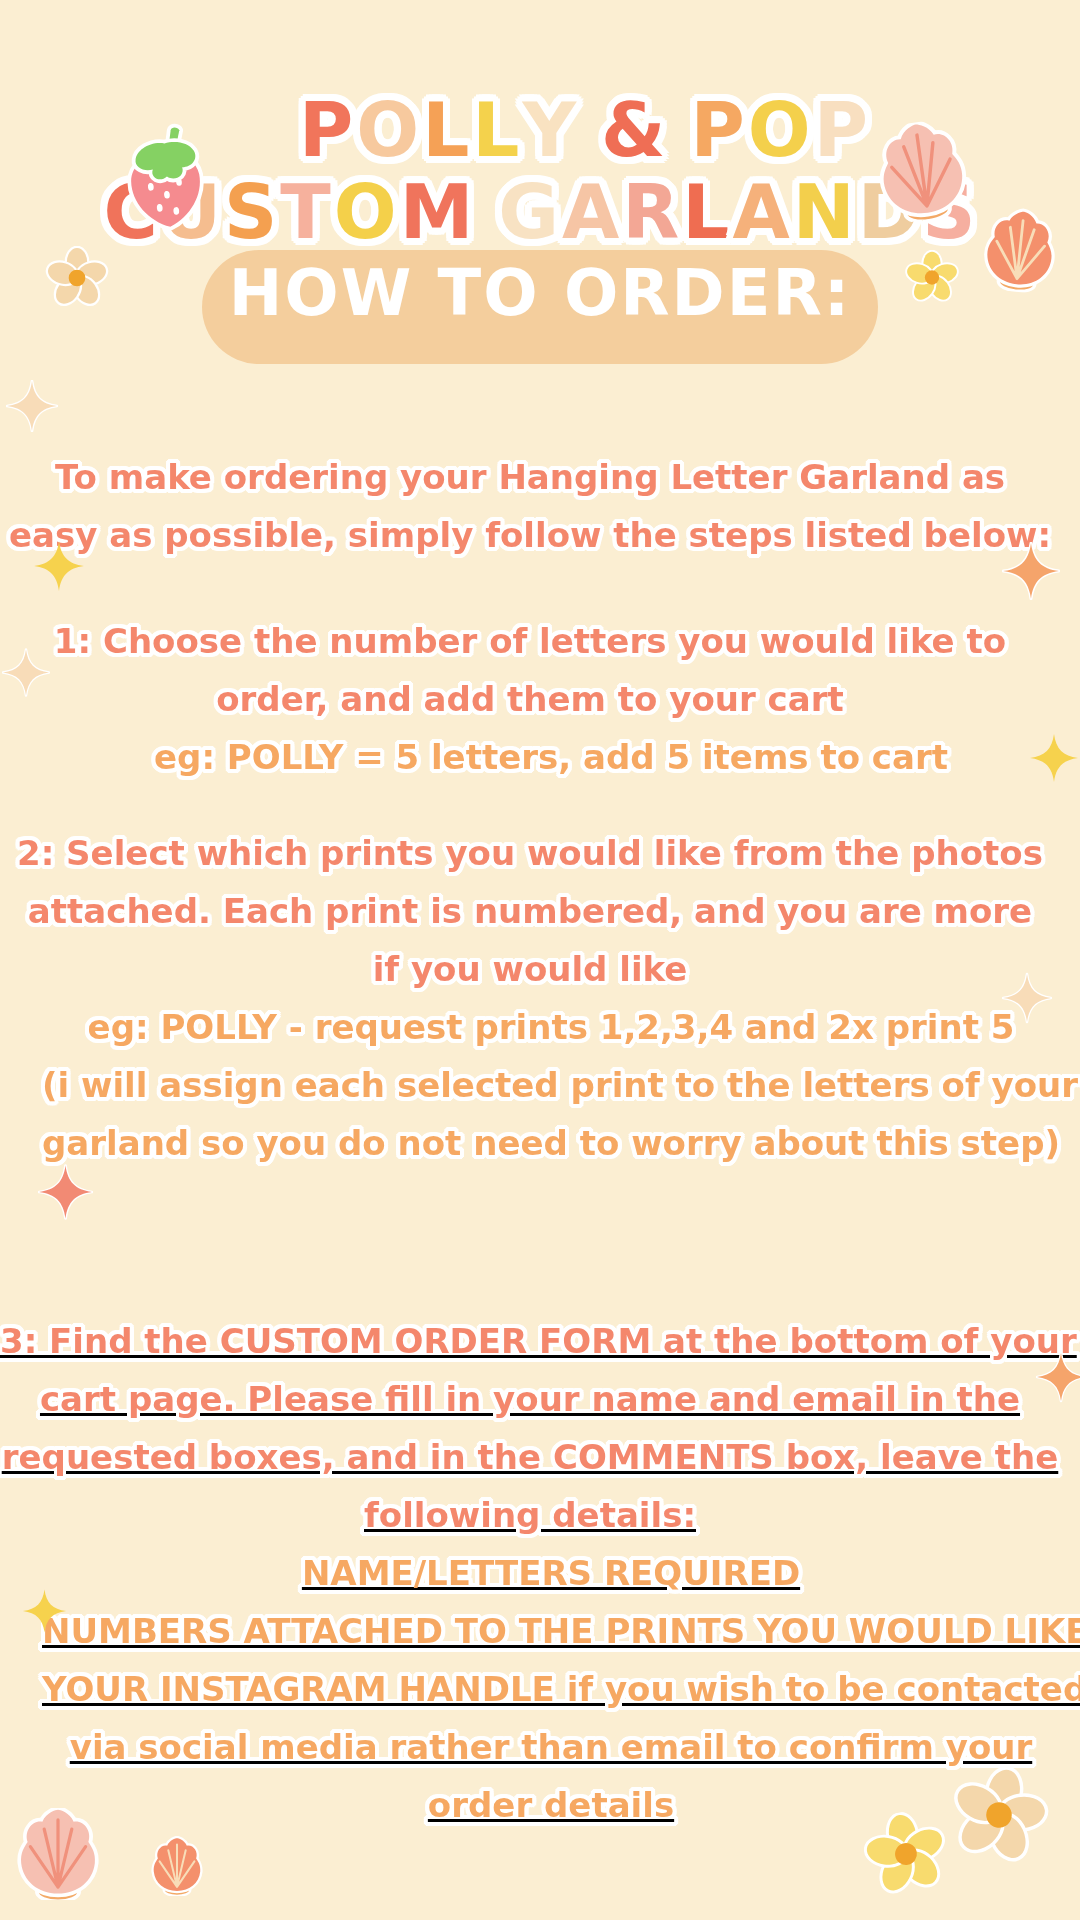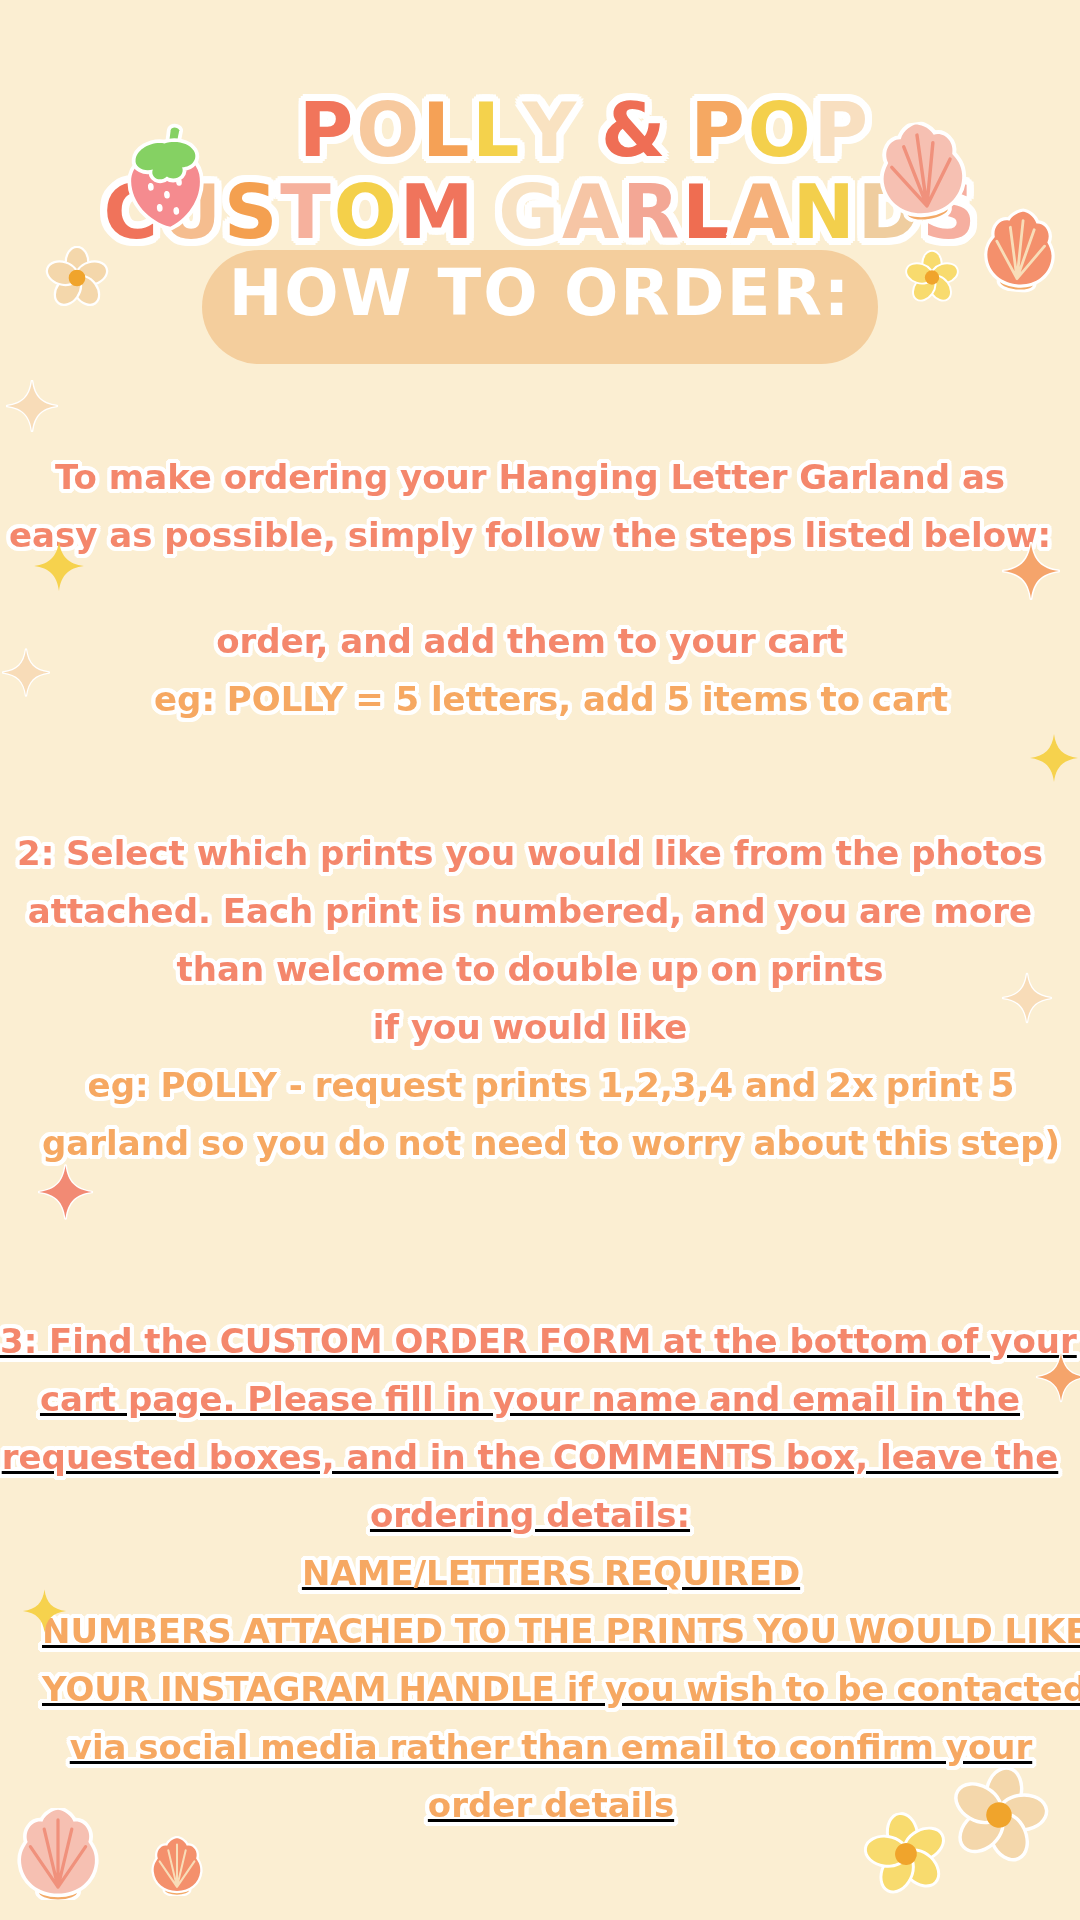--- a/index.html
+++ b/index.html
@@ -117,36 +117,37 @@
 
   <div class="banner">
     <span class="banner-label">HOW TO ORDER:</span>
   </div>
 
   <section class="text-block block-intro">
       <div class="line tone-salmon">To make ordering your Hanging Letter Garland as</div>
       <div class="line tone-salmon">easy as possible, simply follow the steps listed below:</div>
     </section>
   <section class="text-block block-step-1">
+      <div class="line tone-salmon">1: Choose the number of letters you would like to</div>
       <div class="line tone-salmon">order, and add them to your cart</div>
       <div class="line tone-orange">eg: POLLY = 5 letters, add 5 items to cart</div>
     </section>
   <section class="text-block block-step-2">
       <div class="line tone-salmon">2: Select which prints you would like from the photos</div>
       <div class="line tone-salmon">attached. Each print is numbered, and you are more</div>
-      <div class="line tone-salmon">than welcome to double up on prints</div>
       <div class="line tone-salmon">if you would like</div>
       <div class="line tone-orange">eg: POLLY - request prints 1,2,3,4 and 2x print 5</div>
+      <div class="line tone-orange">(i will assign each selected print to the letters of your</div>
       <div class="line tone-orange">garland so you do not need to worry about this step)</div>
     </section>
   <section class="text-block block-step-3">
       <div class="line tone-salmon">3: Find the CUSTOM ORDER FORM at the bottom of your</div>
       <div class="line tone-salmon">cart page. Please fill in your name and email in the</div>
       <div class="line tone-salmon">requested boxes, and in the COMMENTS box, leave the</div>
-      <div class="line tone-salmon">ordering details:</div>
+      <div class="line tone-salmon">following details:</div>
       <div class="line tone-orange">NAME/LETTERS REQUIRED</div>
       <div class="line tone-orange">NUMBERS ATTACHED TO THE PRINTS YOU WOULD LIKE</div>
       <div class="line tone-orange">YOUR INSTAGRAM HANDLE if you wish to be contacted</div>
       <div class="line tone-orange">via social media rather than email to confirm your</div>
       <div class="line tone-orange">order details</div>
     </section>
 
   <svg class="deco" style="left:118px;top:122px;width:95px;height:118px;transform:rotate(-6deg)">
       <use href="#sym-strawberry"></use>
     </svg>

